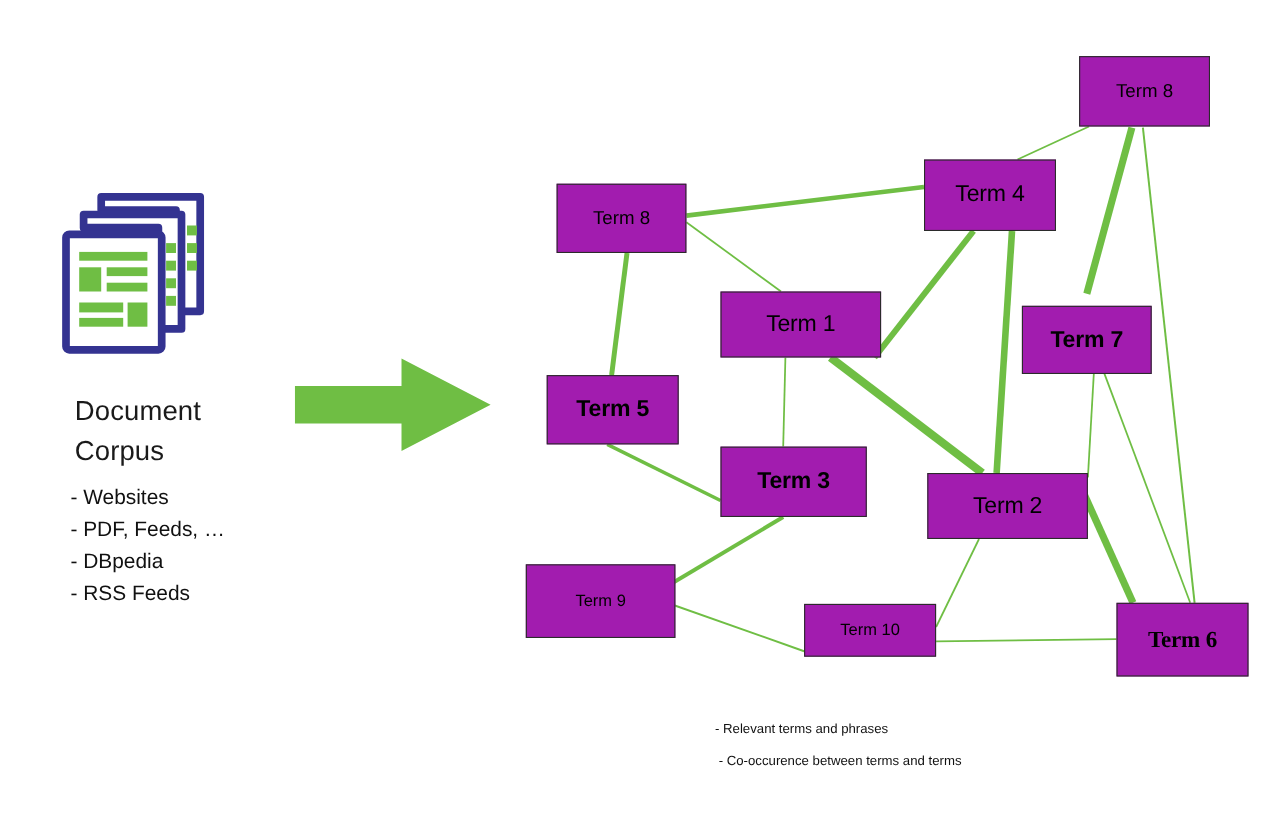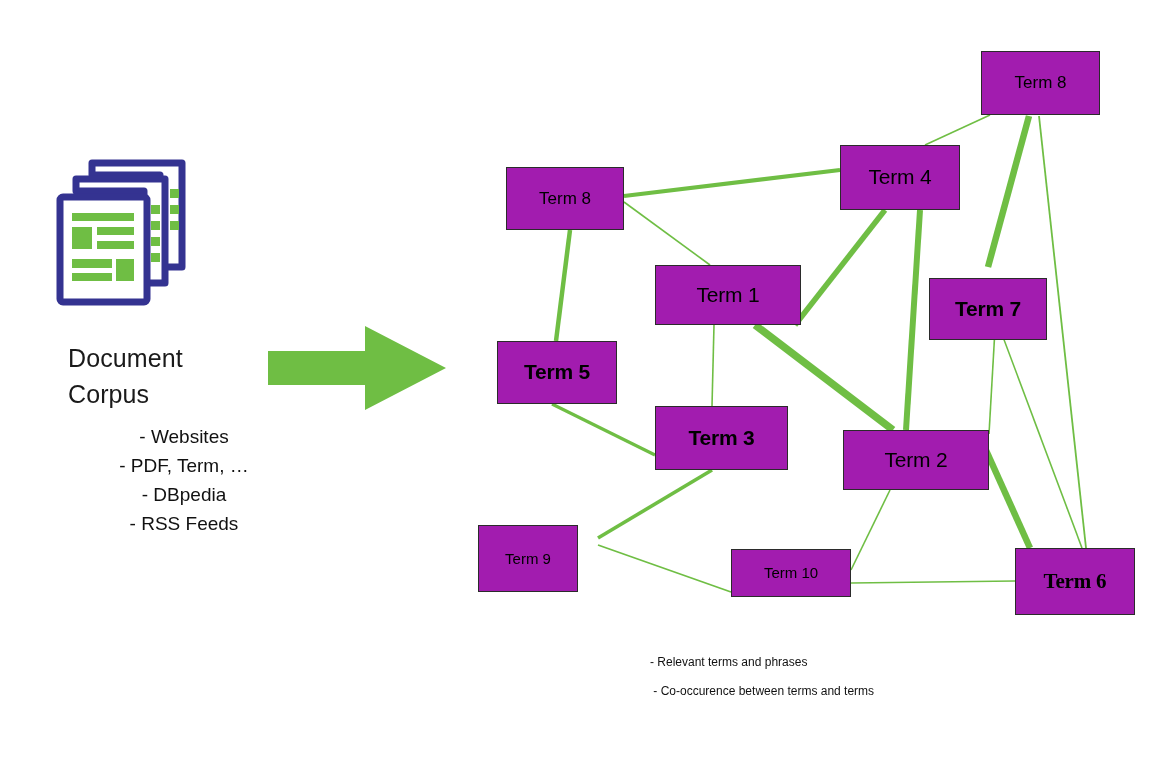--- a/index.html
+++ b/index.html
@@ -17,21 +17,21 @@
     width: 1157px;
     height: 764px;
     background: #ffffff;
     overflow: hidden;
   }
 
   
   #left-panel {
     position: absolute;
     left: 0px;
-    top: 0px;
+    top: 16px;
     width: 300px;
     height: 620px;
   }
   #doc-stack-icon {
     position: absolute;
     left: 52px;
     top: 155px;
     width: 150px;
     height: 155px;
   }
@@ -52,21 +52,21 @@
 
   #corpus-bullets {
     position: absolute;
     left: 64px;
     top: 422px;
     width: 240px;
     font-size: 19px;
     line-height: 29px;
     color: #111111;
   }
-  #corpus-bullets .bullet-line { display: block; white-space: pre; text-align: center; }
+  #corpus-bullets .bullet-line { display: block; white-space: pre; }
 
   
   #flow-arrow {
     position: absolute;
     left: 268px;
     top: 318px;
     width: 180px;
     height: 100px;
   }
   #flow-arrow svg { display: block; }
@@ -165,21 +165,21 @@
       </svg>
     </div>
 
     <div id="corpus-title">
       <span class="t-line">Document</span>
       <span class="t-line">Corpus</span>
     </div>
 
     <div id="corpus-bullets">
       <span class="bullet-line">- Websites</span>
-      <span class="bullet-line">- PDF, Term, …</span>
+      <span class="bullet-line">- PDF, Feeds, …</span>
       <span class="bullet-line">- DBpedia</span>
       <span class="bullet-line">- RSS Feeds</span>
     </div>
   </div>
 
   <div id="flow-arrow">
     <svg width="180" height="100" viewBox="0 0 180 100" xmlns="http://www.w3.org/2000/svg">
       <polygon points="0,33 97,33 97,8 178,50 97,92 97,67 0,67" fill="#6FBE44"></polygon>
     </svg>
   </div>
@@ -223,21 +223,21 @@
         </div>
         <div class="term-node weight-mid" style="left: 497px; top: 341px; width: 120px; height: 63px; border-color: rgb(43, 43, 43);">
           <span class="node-label">Term 5</span>
         </div>
         <div class="term-node weight-mid" style="left: 655px; top: 406px; width: 133px; height: 64px; border-color: rgb(43, 43, 43);">
           <span class="node-label">Term 3</span>
         </div>
         <div class="term-node weight-high" style="left: 843px; top: 430px; width: 146px; height: 60px; border-color: rgb(43, 43, 43);">
           <span class="node-label">Term 2</span>
         </div>
-        <div class="term-node weight-xlow" style="left: 478px; top: 513px; width: 100px; height: 67px; border-color: rgb(43, 43, 43); margin-top: 12px;">
+        <div class="term-node weight-xlow" style="left: 478px; top: 513px; width: 136px; height: 67px; border-color: rgb(43, 43, 43);">
           <span class="node-label">Term 9</span>
         </div>
         <div class="term-node weight-xlow" style="left: 731px; top: 549px; width: 120px; height: 48px; border-color: rgb(43, 43, 43);">
           <span class="node-label">Term 10</span>
         </div>
         <div class="term-node weight-mid" style="left: 1015px; top: 548px; width: 120px; height: 67px; border-color: rgb(43, 43, 43); font-family: Liberation Serif, serif;">
           <span class="node-label">Term 6</span>
         </div>
       </div>
   </div>

